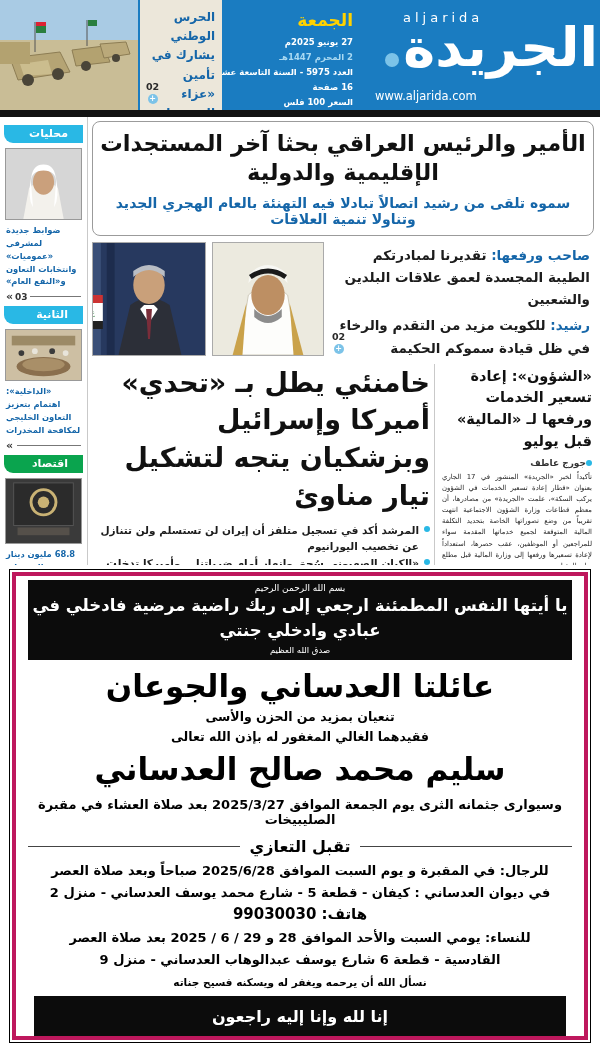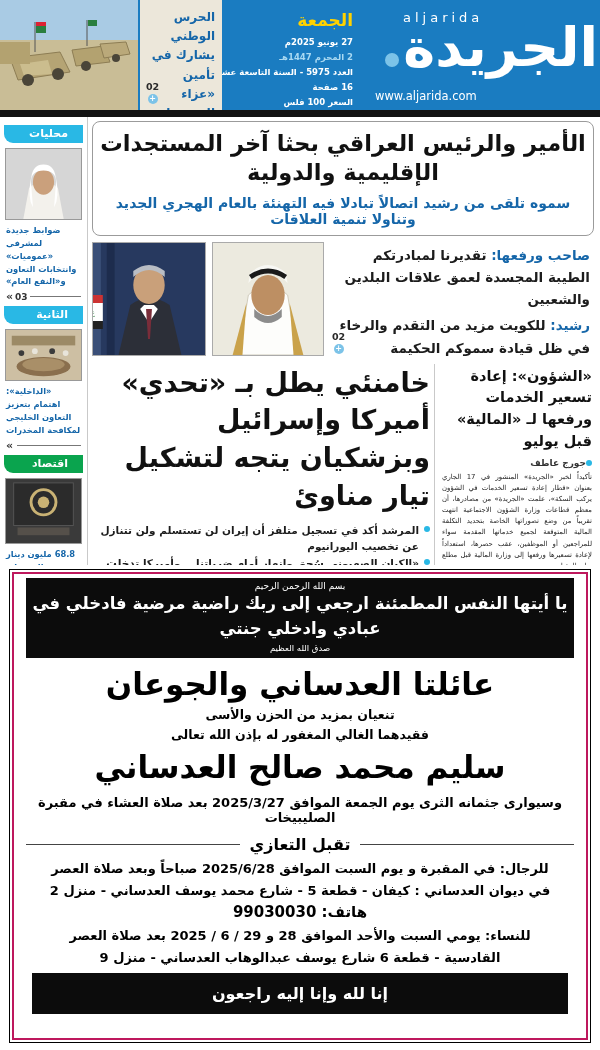--- a/index.html
+++ b/index.html
@@ -78,21 +78,21 @@
   .sec-photo.meeting{height:52px;background:linear-gradient(180deg,#cbb ,#b7a184 60%,#8a6f50);}
   .sec-photo.boursa{height:66px;background:linear-gradient(180deg,#4a4a4a,#2c2c2c);}
   .sec-text{font-size:8.3px;font-weight:bold;color:var(--headline-blue);text-align:left;line-height:1.55;padding:0 2px;}
   .sec-more{display:flex;direction:ltr;align-items:center;gap:2px;margin:3px 2px 2px;}
   .sec-more .g{font-size:11px;font-weight:bold;color:#333;line-height:1;}
   .sec-more .num{font-size:9px;font-weight:bold;color:#333;}
   .sec-more .line{flex:1;border-top:1px solid #777;}
   
   .obit-outer{height:485px;padding:4px 9px 7px;}
   .obit-b1{height:100%;border:1px solid #000;padding:2px;}
-  .obit-b2{height:100%;border:2px solid #be185d;padding:4px 12px 6px;text-align:center;overflow:hidden;display:flex;flex-direction:column;}
+  .obit-b2{height:100%;border:4px solid #be185d;padding:4px 12px 6px;text-align:center;overflow:hidden;display:flex;flex-direction:column;}
   .obit-banner{background:#0c0c0c;color:#fff;padding:3px 4px 5px;}
   .obit-banner .basmala{font-size:9px;}
   .obit-banner .verse{font-size:16.5px;font-weight:bold;line-height:1.5;margin-top:1px;}
   .obit-banner .sadaqa{font-size:8.5px;margin-top:1px;}
   .obit-families{font-size:31px;font-weight:bold;color:#000;margin-top:8px;letter-spacing:-1px;}
   .obit-line{font-size:12.5px;font-weight:bold;margin-top:5px;color:#000;}
   .obit-name{font-size:31px;font-weight:bold;margin-top:7px;letter-spacing:-1px;color:#000;}
   .obit-burial{font-size:13px;font-weight:bold;margin-top:10px;color:#000;}
   .obit-condole{display:flex;align-items:center;gap:10px;margin-top:10px;}
   .obit-condole .line{flex:1;border-top:1.5px solid #444;}
@@ -330,20 +330,21 @@
           <span class="line"></span>
         </div>
 
         <div class="obit-det">للرجال: في المقبرة و يوم السبت الموافق 2025/6/28 صباحاً وبعد صلاة العصر</div>
         <div class="obit-det">في ديوان العدساني : كيفان - قطعة 5 - شارع محمد يوسف العدساني - منزل 2</div>
         <div class="obit-phone">هاتف: 99030030</div>
 
         <div class="obit-det">للنساء: يومي السبت والأحد الموافق 28 و 29 / 6 / 2025 بعد صلاة العصر</div>
         <div class="obit-det">القادسية - قطعة 6 شارع يوسف عبدالوهاب العدساني - منزل 9</div>
 
+        <div class="obit-prayer">نسأل الله أن يرحمه ويغفر له ويسكنه فسيح جناته</div>
 
         <div class="obit-footer">إنا لله وإنا إليه راجعون</div>
 
       </div>
     </div>
   </div>
 
 </div>
 
 </body></html>

